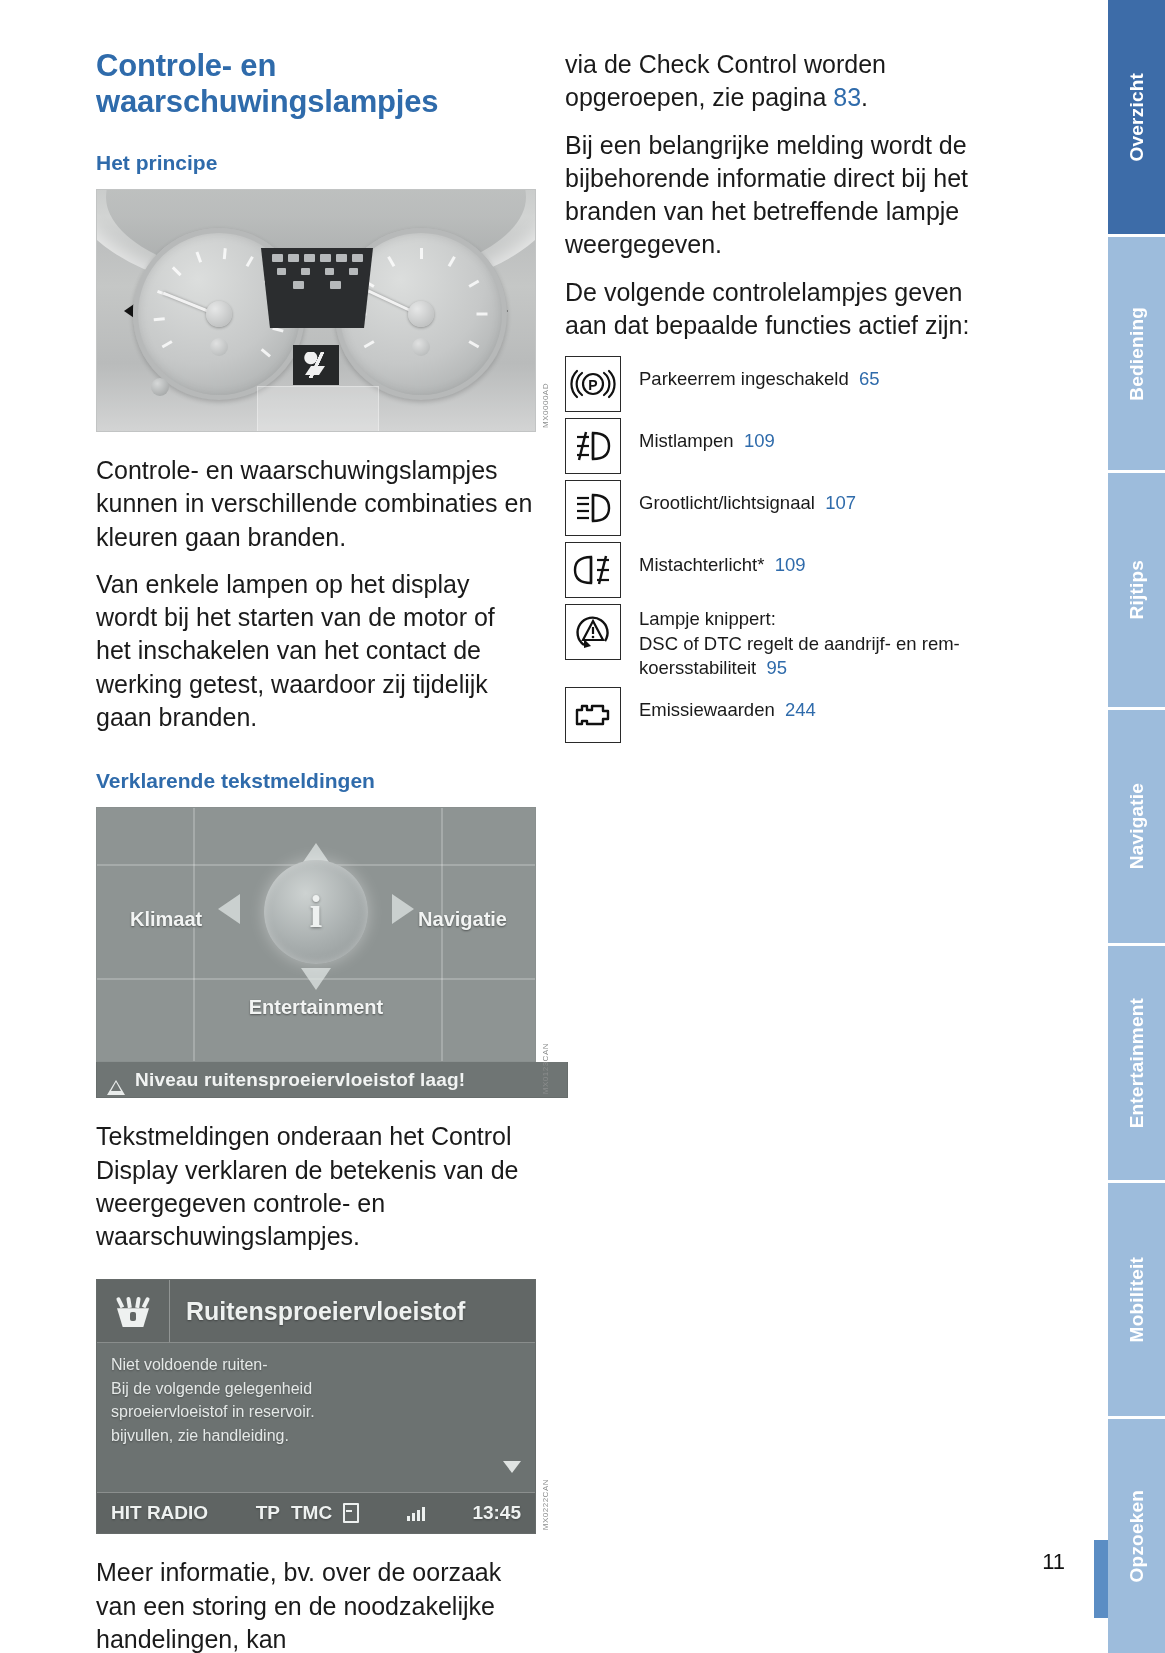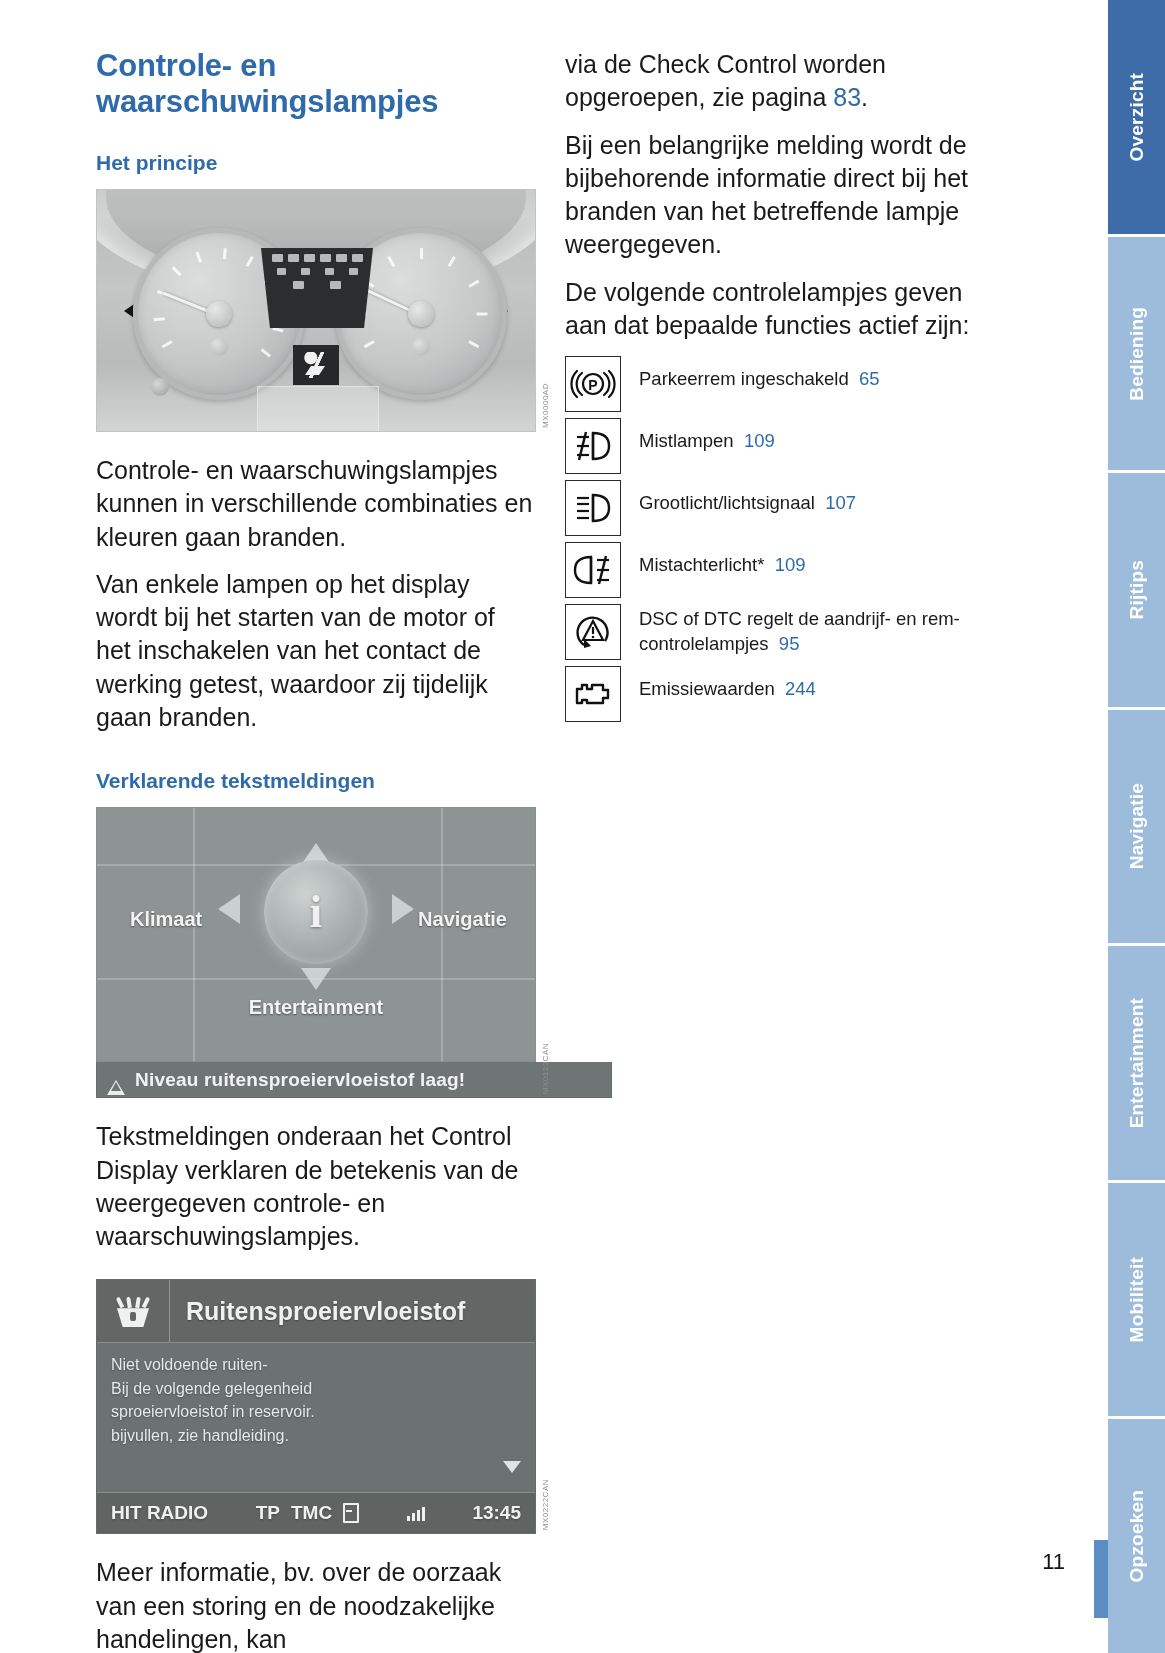--- a/index.html
+++ b/index.html
@@ -186,21 +186,21 @@
     display:flex;align-items:center;justify-content:center;
   }
   .idial .iglyph{color:#eef1f0;font-size:46px;font-weight:bold;font-style:normal;line-height:1;
     text-shadow:0 1px 3px rgba(0,0,0,.4);font-family:"Liberation Serif",serif;}
   .chev{position:absolute;width:0;height:0;}
   .chev.up{left:50%;margin-left:-15px;top:20px;border:15px solid transparent;border-bottom:22px solid rgba(226,231,230,.72);}
   .chev.down{left:50%;margin-left:-15px;top:160px;border:15px solid transparent;border-top:22px solid rgba(226,231,230,.72);}
   .chev.left{left:106px;top:86px;border:15px solid transparent;border-right:22px solid rgba(226,231,230,.72);}
   .chev.right{right:106px;top:86px;border:15px solid transparent;border-left:22px solid rgba(226,231,230,.72);}
   .warnbar{
-    width:516px;height:36px;background:#6f7574;border:1px solid #676d6c;border-top:none;
+    width:472px;height:36px;background:#6f7574;border:1px solid #676d6c;border-top:none;
     box-sizing:border-box;display:flex;align-items:center;gap:10px;padding-left:10px;
   }
   .warnbar .tri{
     width:0;height:0;border:9px solid transparent;border-bottom:15px solid transparent;
     position:relative;
   }
   .warnbar .tri:before{
     content:"";position:absolute;left:-9px;top:-6px;width:0;height:0;
     border:9px solid transparent;border-bottom:15px solid #e9eceb;
   }
@@ -541,22 +541,23 @@
         <div class="lamp-box">
           <svg class="ic" width="44" height="40" viewBox="0 0 44 40">
             <path d="M34 29 A15 15 0 1 0 13 33" fill="none" stroke="#111" stroke-width="2.4"></path>
             <path d="M13 27 L13 36 L20 34 Z" fill="#111"></path>
             <path d="M22 9 L32 28 L12 28 Z" fill="none" stroke="#111" stroke-width="2.2"></path>
             <path d="M22 15 L22 22" stroke="#111" stroke-width="2.2"></path>
             <circle cx="22" cy="25" r="1.3" fill="#111"></circle>
           </svg>
         </div>
         <div class="lamp-text">
+          <div>Lampje knippert:</div>
           <div>DSC of DTC regelt de aandrijf- en rem-</div>
-          <div><span>controlelampjes</span>&nbsp;&nbsp;<span class="pg">95</span></div>
+          <div><span>koersstabiliteit</span>&nbsp;&nbsp;<span class="pg">95</span></div>
         </div>
       </div>
 
       <div class="lamp-row">
         <div class="lamp-box">
           <svg class="ic" width="46" height="36" viewBox="0 0 46 36">
             <path d="M12 13 L12 9 L17 9 L17 13 L22 13 L22 9 L33 9 L33 14 L38 14 L38 22 L33 22 L33 27 L17 27 L17 24 L12 24 L12 27 L7 27 L7 13 Z" fill="none" stroke="#111" stroke-width="2.4" stroke-linejoin="round"></path>
           </svg>
         </div>
         <div class="lamp-text"><span>Emissiewaarden</span>&nbsp;&nbsp;<span class="pg">244</span></div>

